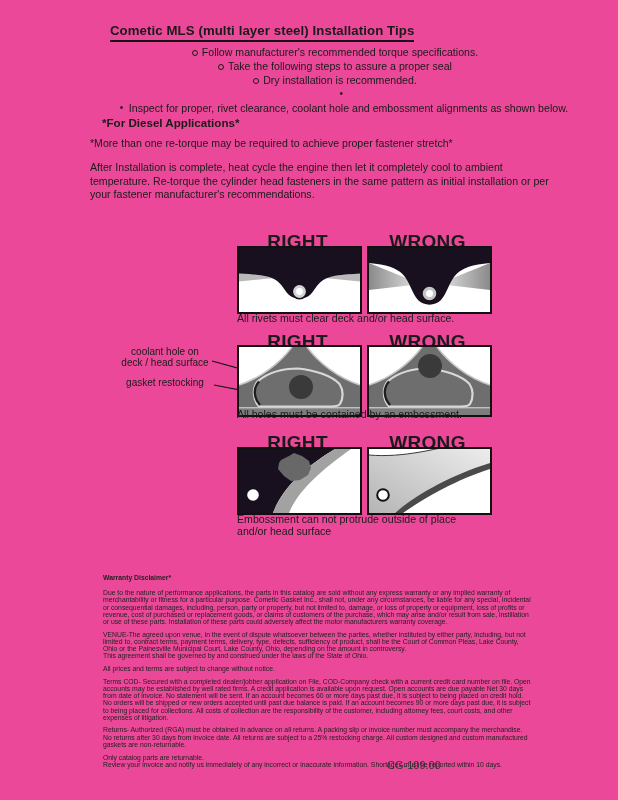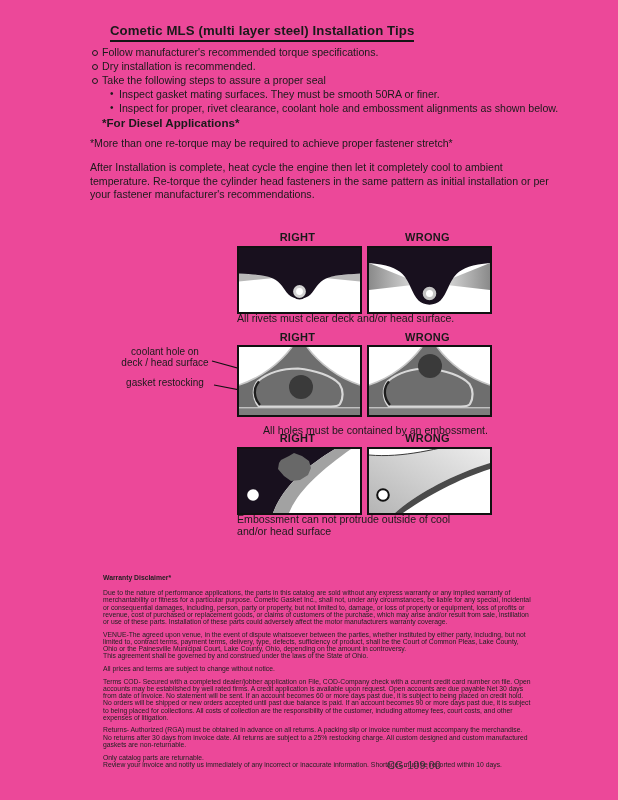--- a/index.html
+++ b/index.html
@@ -6,32 +6,32 @@
   #page{
     position:relative;width:618px;height:800px;background:#ec4899;overflow:hidden;
     font-family:"Liberation Sans",sans-serif;color:#1a1a1a;
   }
   
   .title-wrap{position:absolute;left:110px;top:21px;}
   .doc-title{font-size:13.2px;font-weight:bold;letter-spacing:.1px;
     border-bottom:2px solid #141414;padding-bottom:2px;display:inline-block;}
   
   .bullets{position:absolute;left:92px;top:45px;width:486px;font-size:10.6px;line-height:14px;}
-  .b-row{display:flex;align-items:flex-start;}
+  .b-row{display:flex;align-items:flex-start;justify-content:center;}
   .b-marker{width:10px;flex:0 0 10px;position:relative;}
   .b-marker .ring{display:block;width:4px;height:4px;border:1px solid #1a1a1a;border-radius:50%;margin-top:4.5px;}
   .b-sub{margin-left:18px;}
   .b-dot{width:9px;flex:0 0 9px;font-size:10px;line-height:14px;}
   
   .diesel{position:absolute;left:90px;top:116px;width:460px;font-size:10.6px;line-height:13.2px;}
   .diesel .hd{font-size:11.6px;font-weight:bold;margin:0 0 8px 12px;}
   .diesel p{margin:0 0 11px 0;}
   
   .fig{position:absolute;}
-  .rw-label{position:absolute;width:121px;text-align:center;font-size:11px;font-weight:bold;letter-spacing:.3px;top:0;}
+  .rw-label{position:absolute;width:121px;text-align:center;font-size:19px;font-weight:bold;letter-spacing:.3px;top:0;}
   .dbox{position:absolute;top:15px;width:121px;height:64px;border:2px solid #111;background:#fff;}
   .dbox svg{display:block;}
   .dbox2{height:68px;}
   .fig-caption{position:absolute;font-size:10.6px;line-height:11.5px;white-space:nowrap;}
   .side-label{position:absolute;width:94px;text-align:center;font-size:10px;line-height:10.5px;}
   .leader-svg{position:absolute;overflow:visible;}
   
   .disclaimer{position:absolute;left:103px;top:574px;width:428px;font-size:6.8px;line-height:7.2px;color:#222;}
   .disclaimer .hd{font-weight:bold;margin:0 0 8px 0;}
   .disclaimer p{margin:0 0 5.5px 0;}
@@ -52,31 +52,30 @@
     <div class="b-row">
       <span class="b-marker">
           <span class="ring"></span>
         </span>
       <span>Follow manufacturer's recommended torque specifications.</span>
     </div>
     <div class="b-row">
       <span class="b-marker">
           <span class="ring"></span>
         </span>
-      <span>Dry installation is recommended.</span>
+      <span>Take the following steps to assure a proper seal</span>
     </div>
     <div class="b-row">
       <span class="b-marker">
           <span class="ring"></span>
         </span>
-      <span>Take the following steps to assure a proper seal</span>
+      <span>Dry installation is recommended.</span>
     </div>
     <div class="b-row b-sub">
       <span class="b-dot">•</span>
-      <span>Inspect gasket mating surfaces.  They must be smooth 50RA or finer.</span>
     </div>
     <div class="b-row b-sub">
       <span class="b-dot">•</span>
       <span>Inspect for proper, rivet clearance, coolant hole and embossment alignments as shown below.</span>
     </div>
   </div>
 
   <div class="diesel">
     <div class="hd">*For Diesel Applications*</div>
     <p>*More than one re-torque may be required to achieve proper fastener stretch*</p>
@@ -157,21 +156,21 @@
         <rect x="0" y="60" width="121" height="1.4" fill="#c0c0c0"></rect>
         <path d="M0,0 H53 C41,16 22,31 0,38 Z" fill="#ffffff"></path>
         <path d="M121,0 H68 C80,16 99,31 121,38 Z" fill="#ffffff"></path>
         <path d="M53,0 C41,16 22,31 0,38" stroke="#c6c6c6" stroke-width="1.6" fill="none"></path>
         <path d="M68,0 C80,16 99,31 121,38" stroke="#c6c6c6" stroke-width="1.6" fill="none"></path>
         <path d="M20,59.5 C13.5,52 13,41 19,34 C30,25 46,21.5 59,21.5 C76,23 93,29 100.5,37 C104.5,43 104.5,51 101,57 C99.5,59.5 96,59.5 92,59.5 Z" fill="none" stroke="#d8d8d8" stroke-width="2.2" stroke-linejoin="round"></path>
         <path d="M21,58 C14.5,51 14,41 20,34.5" stroke="#1e1e1e" stroke-width="2.4" fill="none"></path>
         <circle cx="61" cy="19" r="12" fill="#3a3a3a"></circle>
       </svg>
     </div>
-    <div class="fig-caption" style="left:119px;top:94px;width:251px;text-align:right;">All holes must be contained by an embossment.</div>
+    <div class="fig-caption" style="left:119px;top:78px;width:251px;text-align:left;">All holes must be contained by an embossment.</div>
   </div>
 
   <div class="fig" style="left:237px;top:432px;width:260px;height:115px;">
     <span class="rw-label" style="left:0;">RIGHT</span>
     <span class="rw-label" style="left:130px;">WRONG</span>
 
     <div class="dbox" style="left:0;">
       <svg width="121" height="64" viewBox="0 0 121 64">
         <rect width="121" height="64" fill="#ffffff"></rect>
         <path d="M0,0 H96 C66,18 44,38 34,64 H0 Z" fill="#18101e"></path>
@@ -189,21 +188,21 @@
           </linearGradient>
         </defs>
         <rect width="121" height="64" fill="#ffffff"></rect>
         <path d="M0,6 C34,9 68,0 121,-14 L121,14 C82,26 46,46 26,64 L0,64 Z" fill="url(#g3)"></path>
         <path d="M0,6 C34,9 68,0 105,-9" stroke="#3a3a3a" stroke-width="1" fill="none"></path>
         <path d="M26,64 C46,46 82,26 121,14 L121,20 C86,31 54,50 34,64 Z" fill="#4a4a4a"></path>
         <circle cx="14" cy="46" r="5.8" fill="#ffffff" stroke="#111" stroke-width="2"></circle>
       </svg>
     </div>
     <div class="fig-caption" style="left:0;top:82px;">
-      <div>Embossment can not protrude outside of cool</div>
+      <div>Embossment can not protrude outside of place</div>
       <div>and/or head surface</div>
     </div>
   </div>
 
   <div class="disclaimer">
     <p class="hd">Warranty Disclaimer*</p>
     <p>Due to the nature of performance applications, the parts in this catalog are sold without any express warranty or any implied warranty of merchantability or fitness for a particular purpose.  Cometic Gasket Inc., shall not, under any circumstances, be liable for any special, incidental or consequential damages, including, person, party or property, but not limited to, damage, or loss of property or equipment, loss of profits or revenue, cost of purchased or replacement goods, or claims of customers of the purchase, which may arise and/or result from sale, instillation or use of these parts.  Installation of these parts could adversely affect the motor manufacturers warranty coverage.</p>
     <p class="tight">VENUE-The agreed upon venue, in the event of dispute whatsoever between the parties, whether instituted by either party, including, but not limited to, contract terms, payment terms, delivery, type, defects, sufficiency of product, shall be the Court of Common Pleas, Lake County, Ohio or the Painesville Municipal Court, Lake County, Ohio, depending on the amount in controversy.</p>
     <p>This agreement shall be governed by and construed under the laws of the State of Ohio.</p>
     <p>All prices and terms are subject to change without notice.</p>

